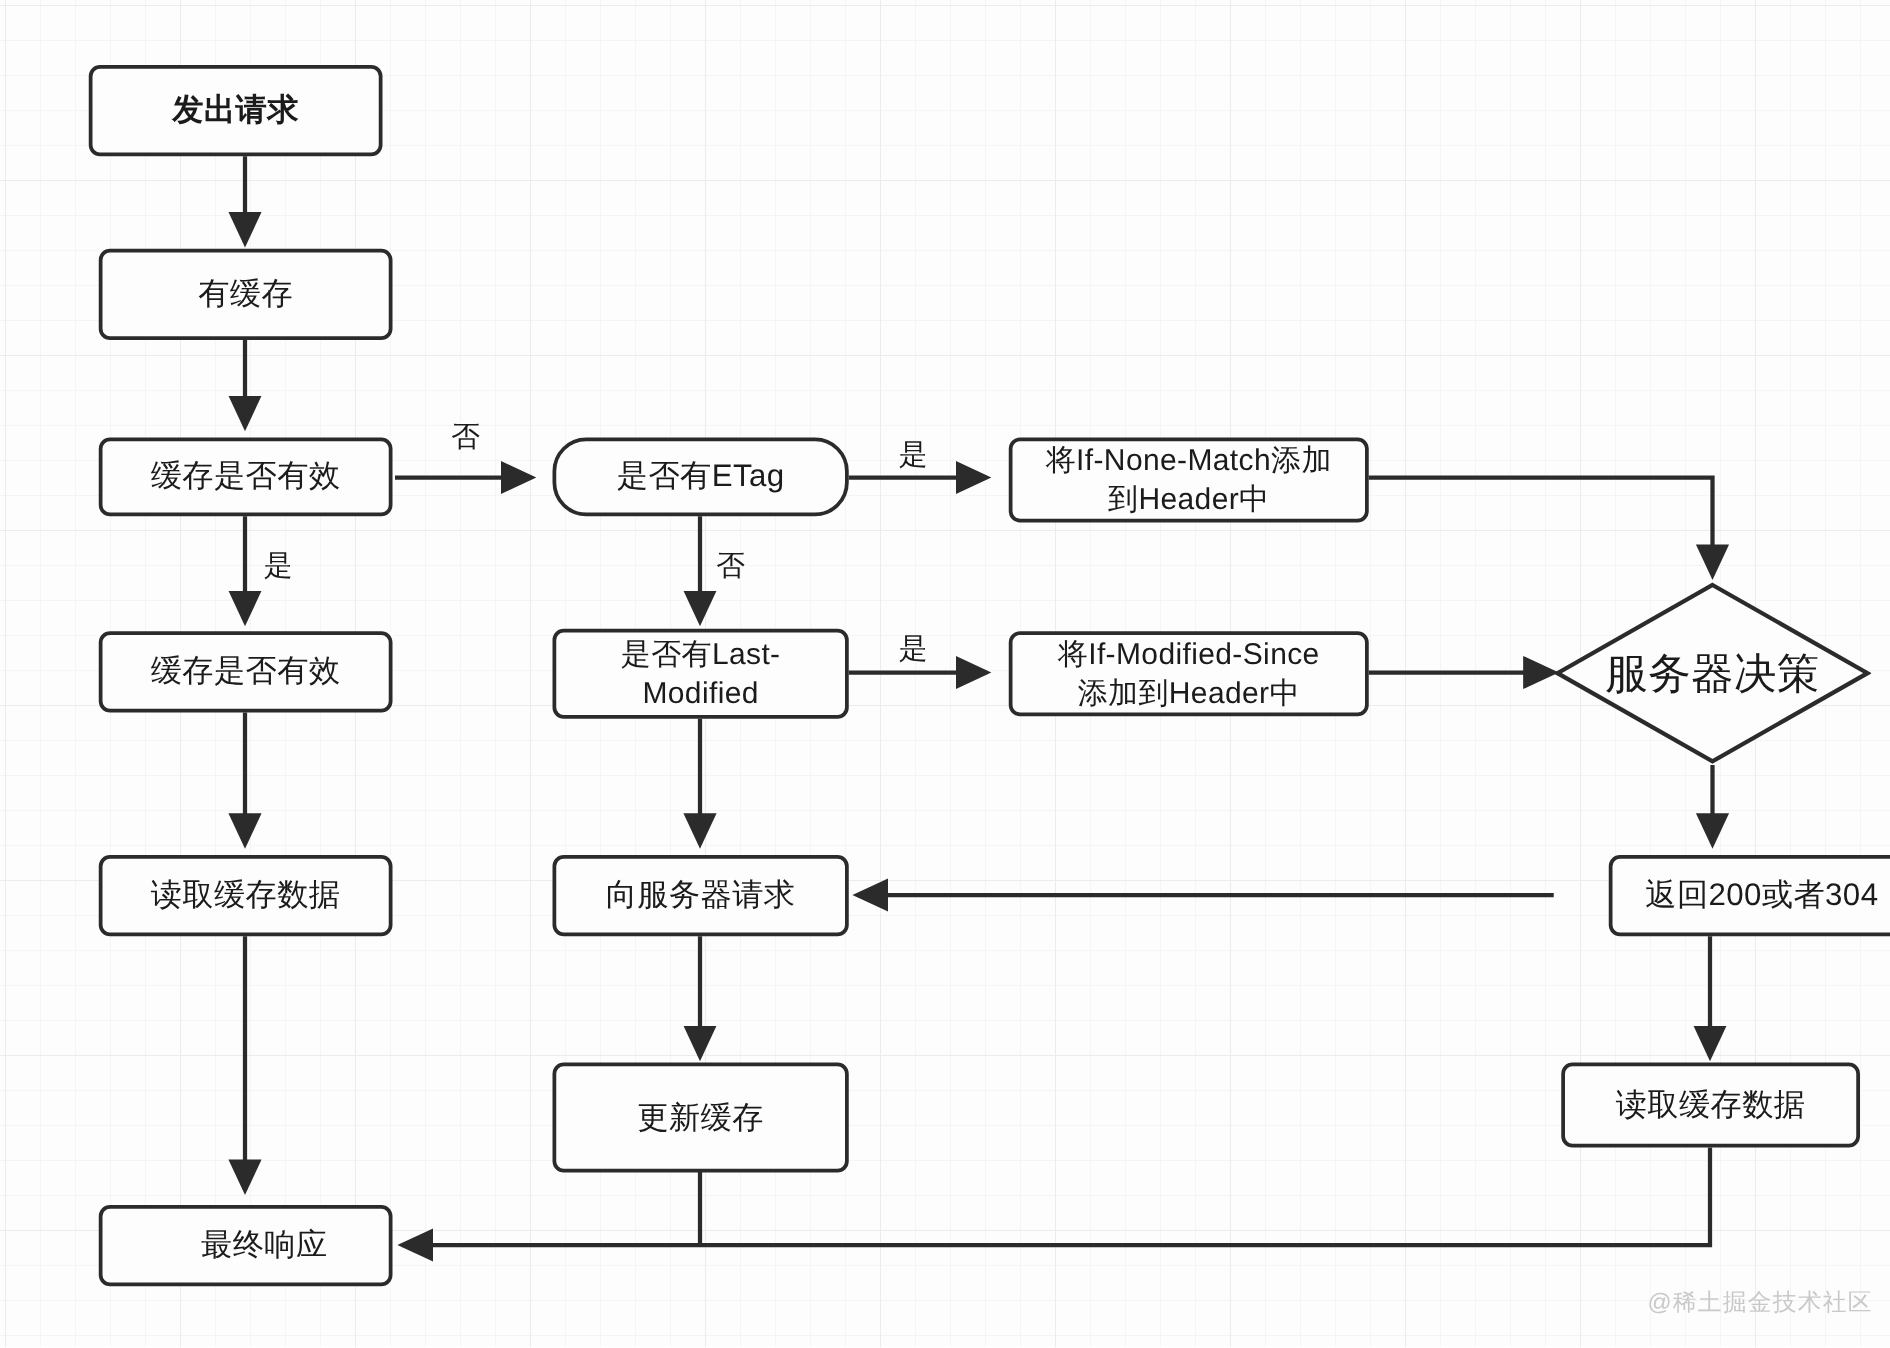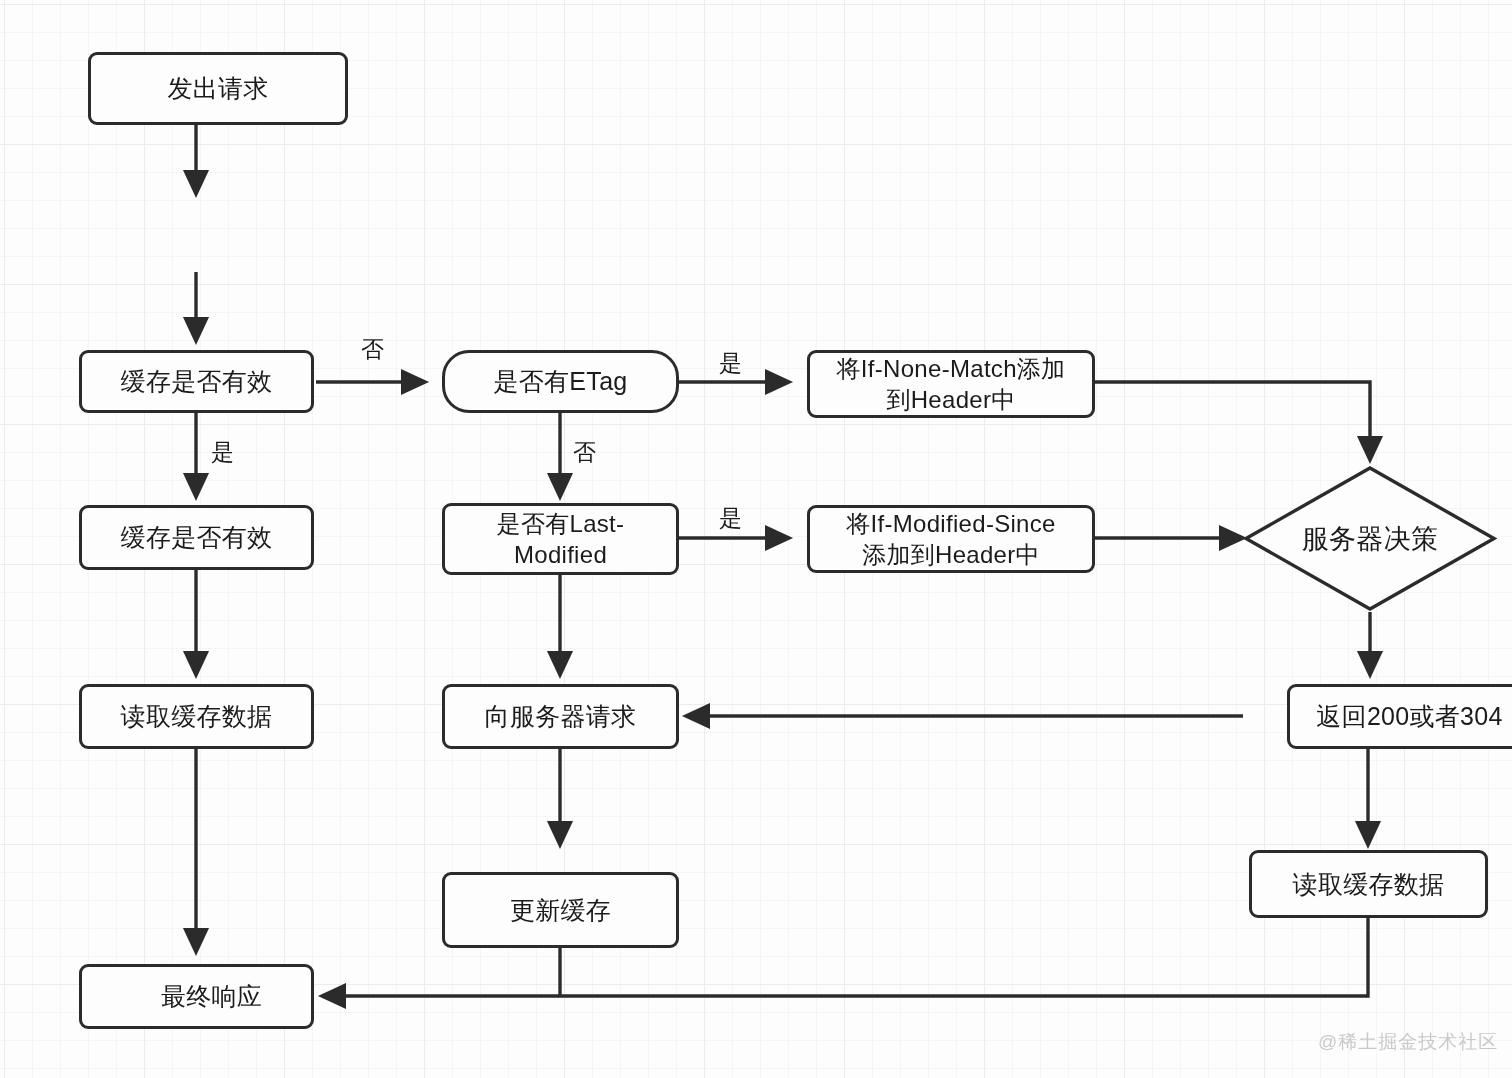--- a/index.html
+++ b/index.html
@@ -55,21 +55,21 @@
   .diamond {
     position: absolute;
     z-index: 2;
     display: flex;
     align-items: center;
     justify-content: center;
   }
   .diamond .dlabel {
     position: relative;
     z-index: 3;
-    font-size: 27px;
+    font-size: 34px;
     color: #1b1b1b;
     letter-spacing: 0.3px;
     white-space: nowrap;
   }
   .diamond svg {
     position: absolute;
     left: 0;
     top: 0;
   }
   .edge-label {
@@ -116,24 +116,27 @@
       <path d="M1370,612 L1370,675"></path>
       <path d="M1243,716 L686,716"></path>
       <path d="M1368,749 L1368,845"></path>
       <path d="M1368,918 L1368,996 L322,996"></path>
     </g>
     <g fill="none" stroke="#2b2b2b" stroke-width="3.4">
       <path d="M560,918 L560,996"></path>
     </g>
   </svg>
 
-  <div class="node" style="left:88px; top:52px; width:260px; height:73px;">
+  <div class="node" style="left:71px; top:52px; width:235px; height:73px;font-weight:bold;">
     <span>发出请求</span>
   </div>
 
+  <div class="node" style="left:79px; top:199px; width:235px; height:73px;">
+    <span>有缓存</span>
+  </div>
 
   <div class="node" style="left:79px; top:350px; width:235px; height:63px;">
     <span>缓存是否有效</span>
   </div>
 
   <div class="node" style="left:79px; top:505px; width:235px; height:65px;">
     <span>缓存是否有效</span>
   </div>
 
   <div class="node" style="left:79px; top:684px; width:235px; height:65px;">
@@ -150,21 +153,21 @@
 
   <div class="node two-line" style="left:442px; top:503px; width:237px; height:72px; flex-direction:column;">
     <span>是否有Last-</span>
     <span>Modified</span>
   </div>
 
   <div class="node" style="left:442px; top:684px; width:237px; height:65px;">
     <span>向服务器请求</span>
   </div>
 
-  <div class="node" style="left:442px; top:872px; width:237px; height:76px;">
+  <div class="node" style="left:442px; top:850px; width:237px; height:88px;">
     <span>更新缓存</span>
   </div>
 
   <div class="node two-line" style="left:807px; top:350px; width:288px; height:68px; flex-direction:column;">
     <span>将If-None-Match添加</span>
     <span>到Header中</span>
   </div>
 
   <div class="node two-line" style="left:807px; top:505px; width:288px; height:68px; flex-direction:column;">
     <span>将If-Modified-Since</span>

